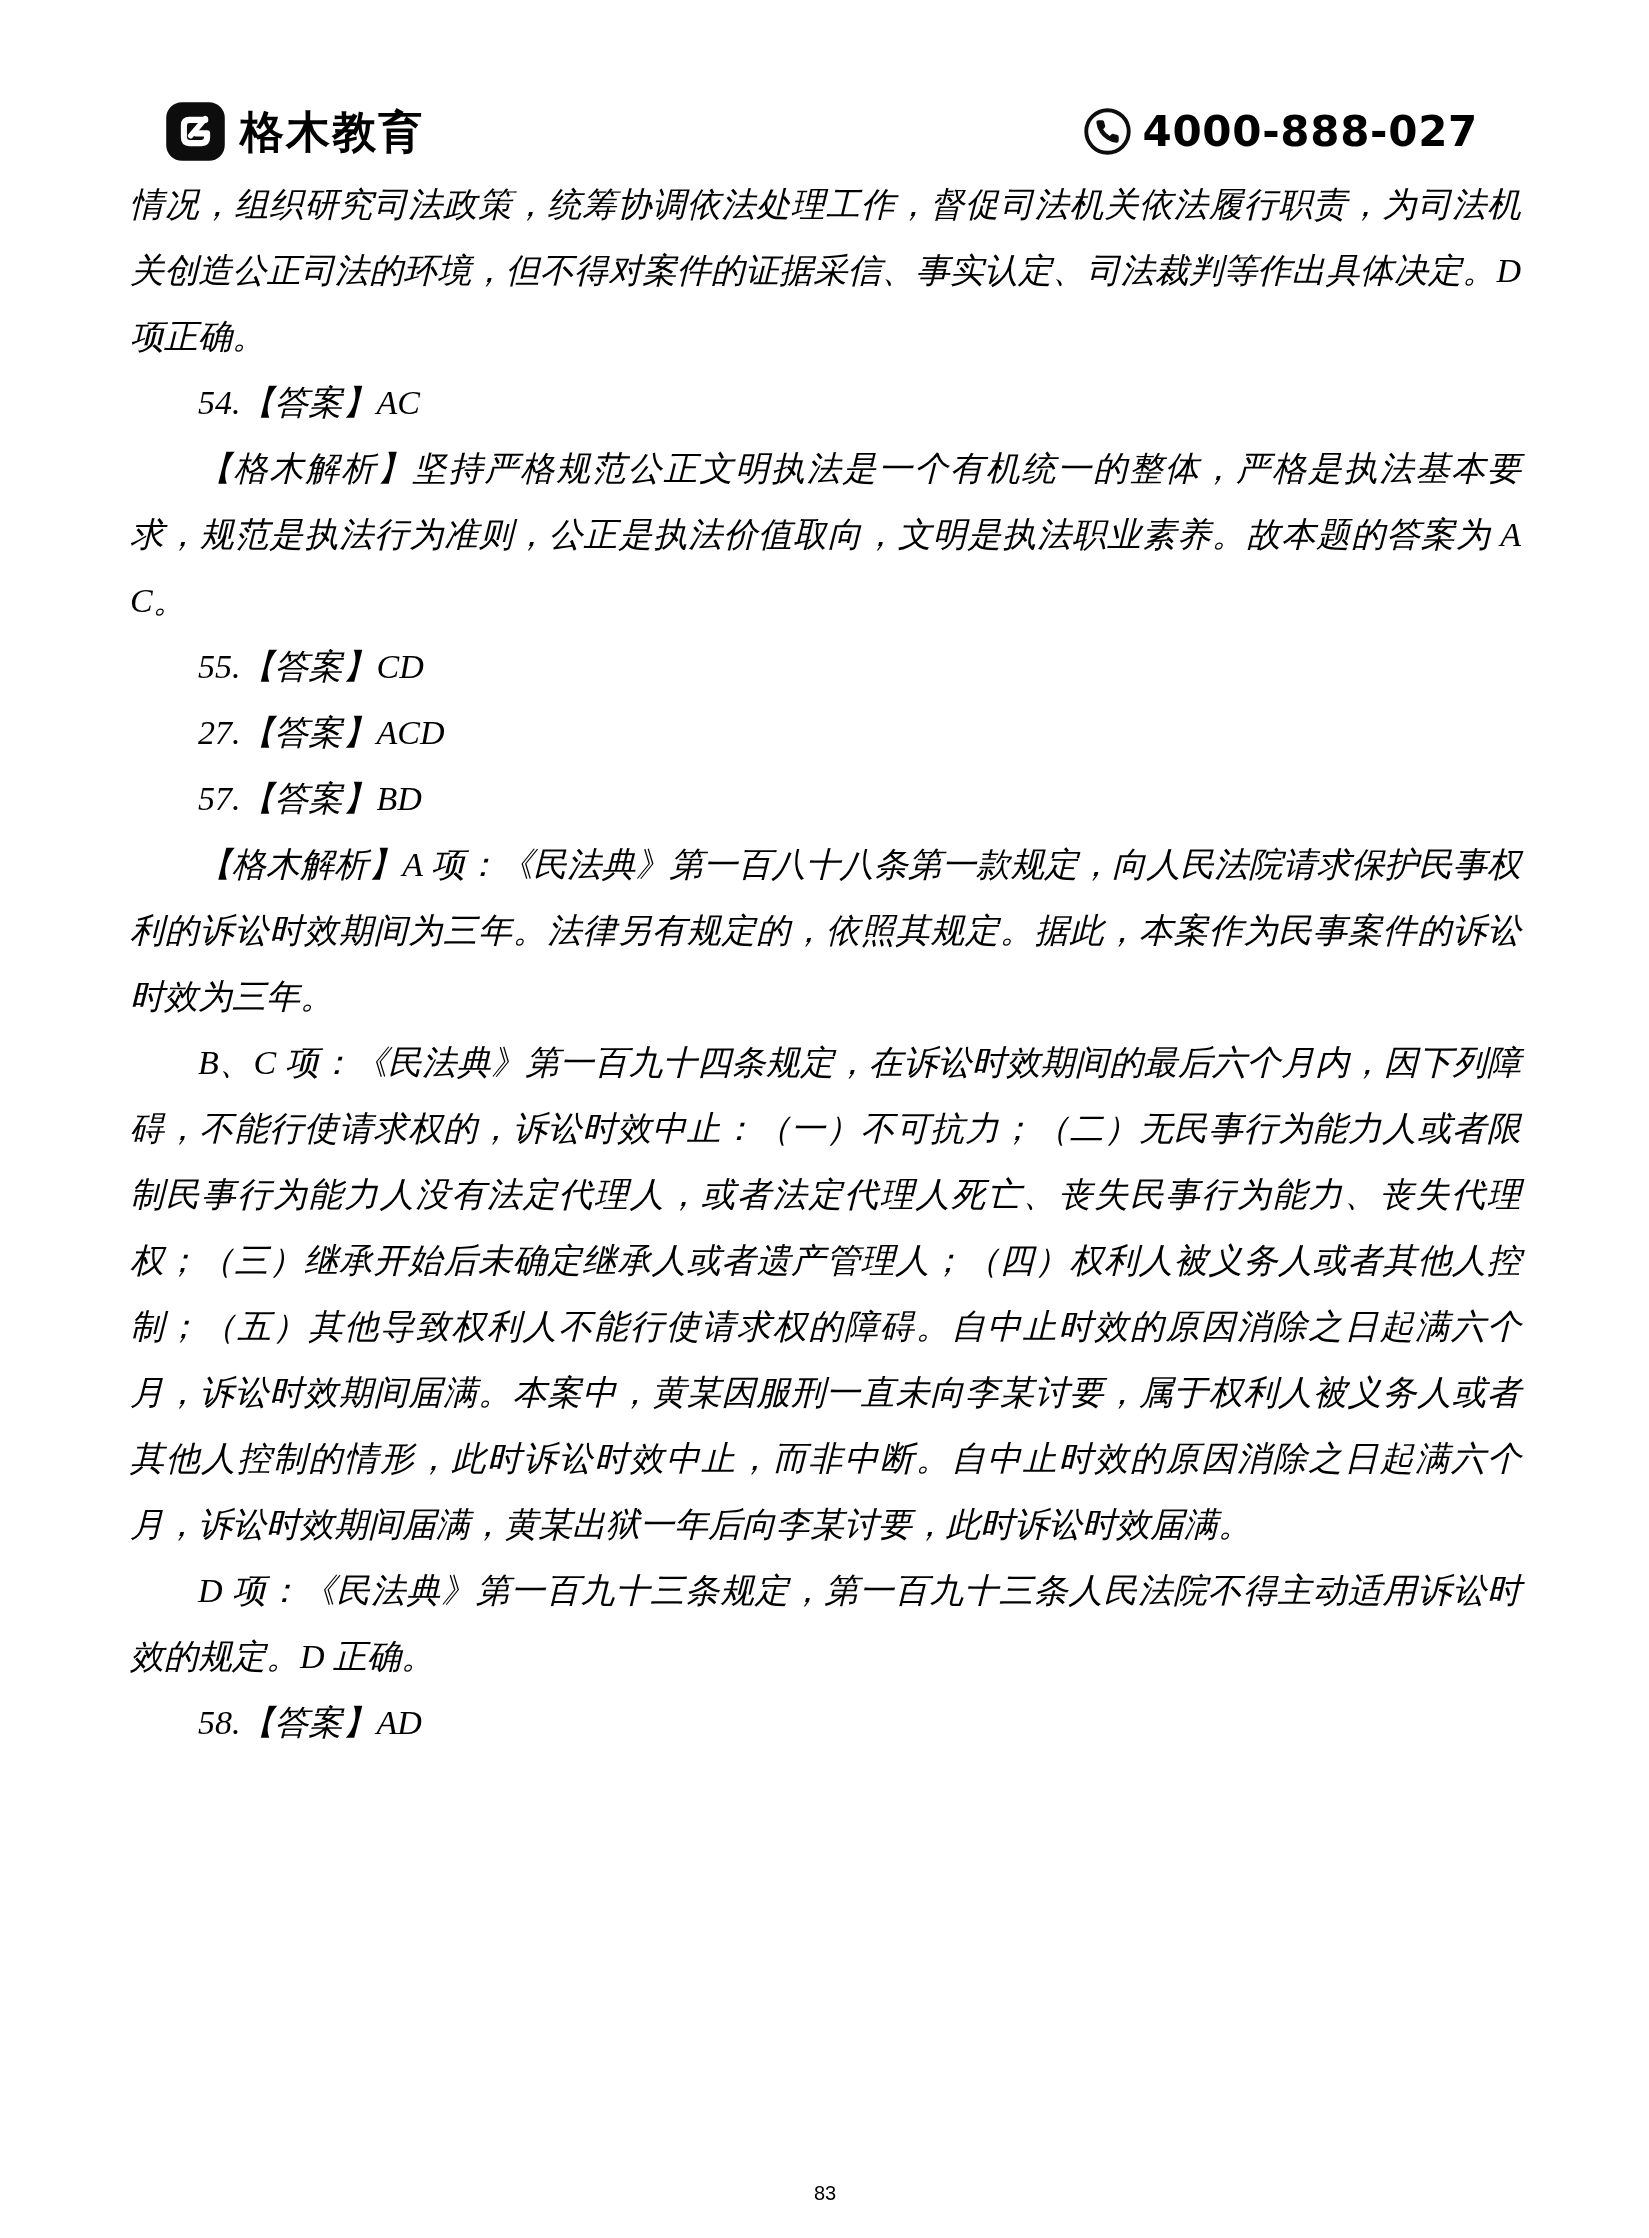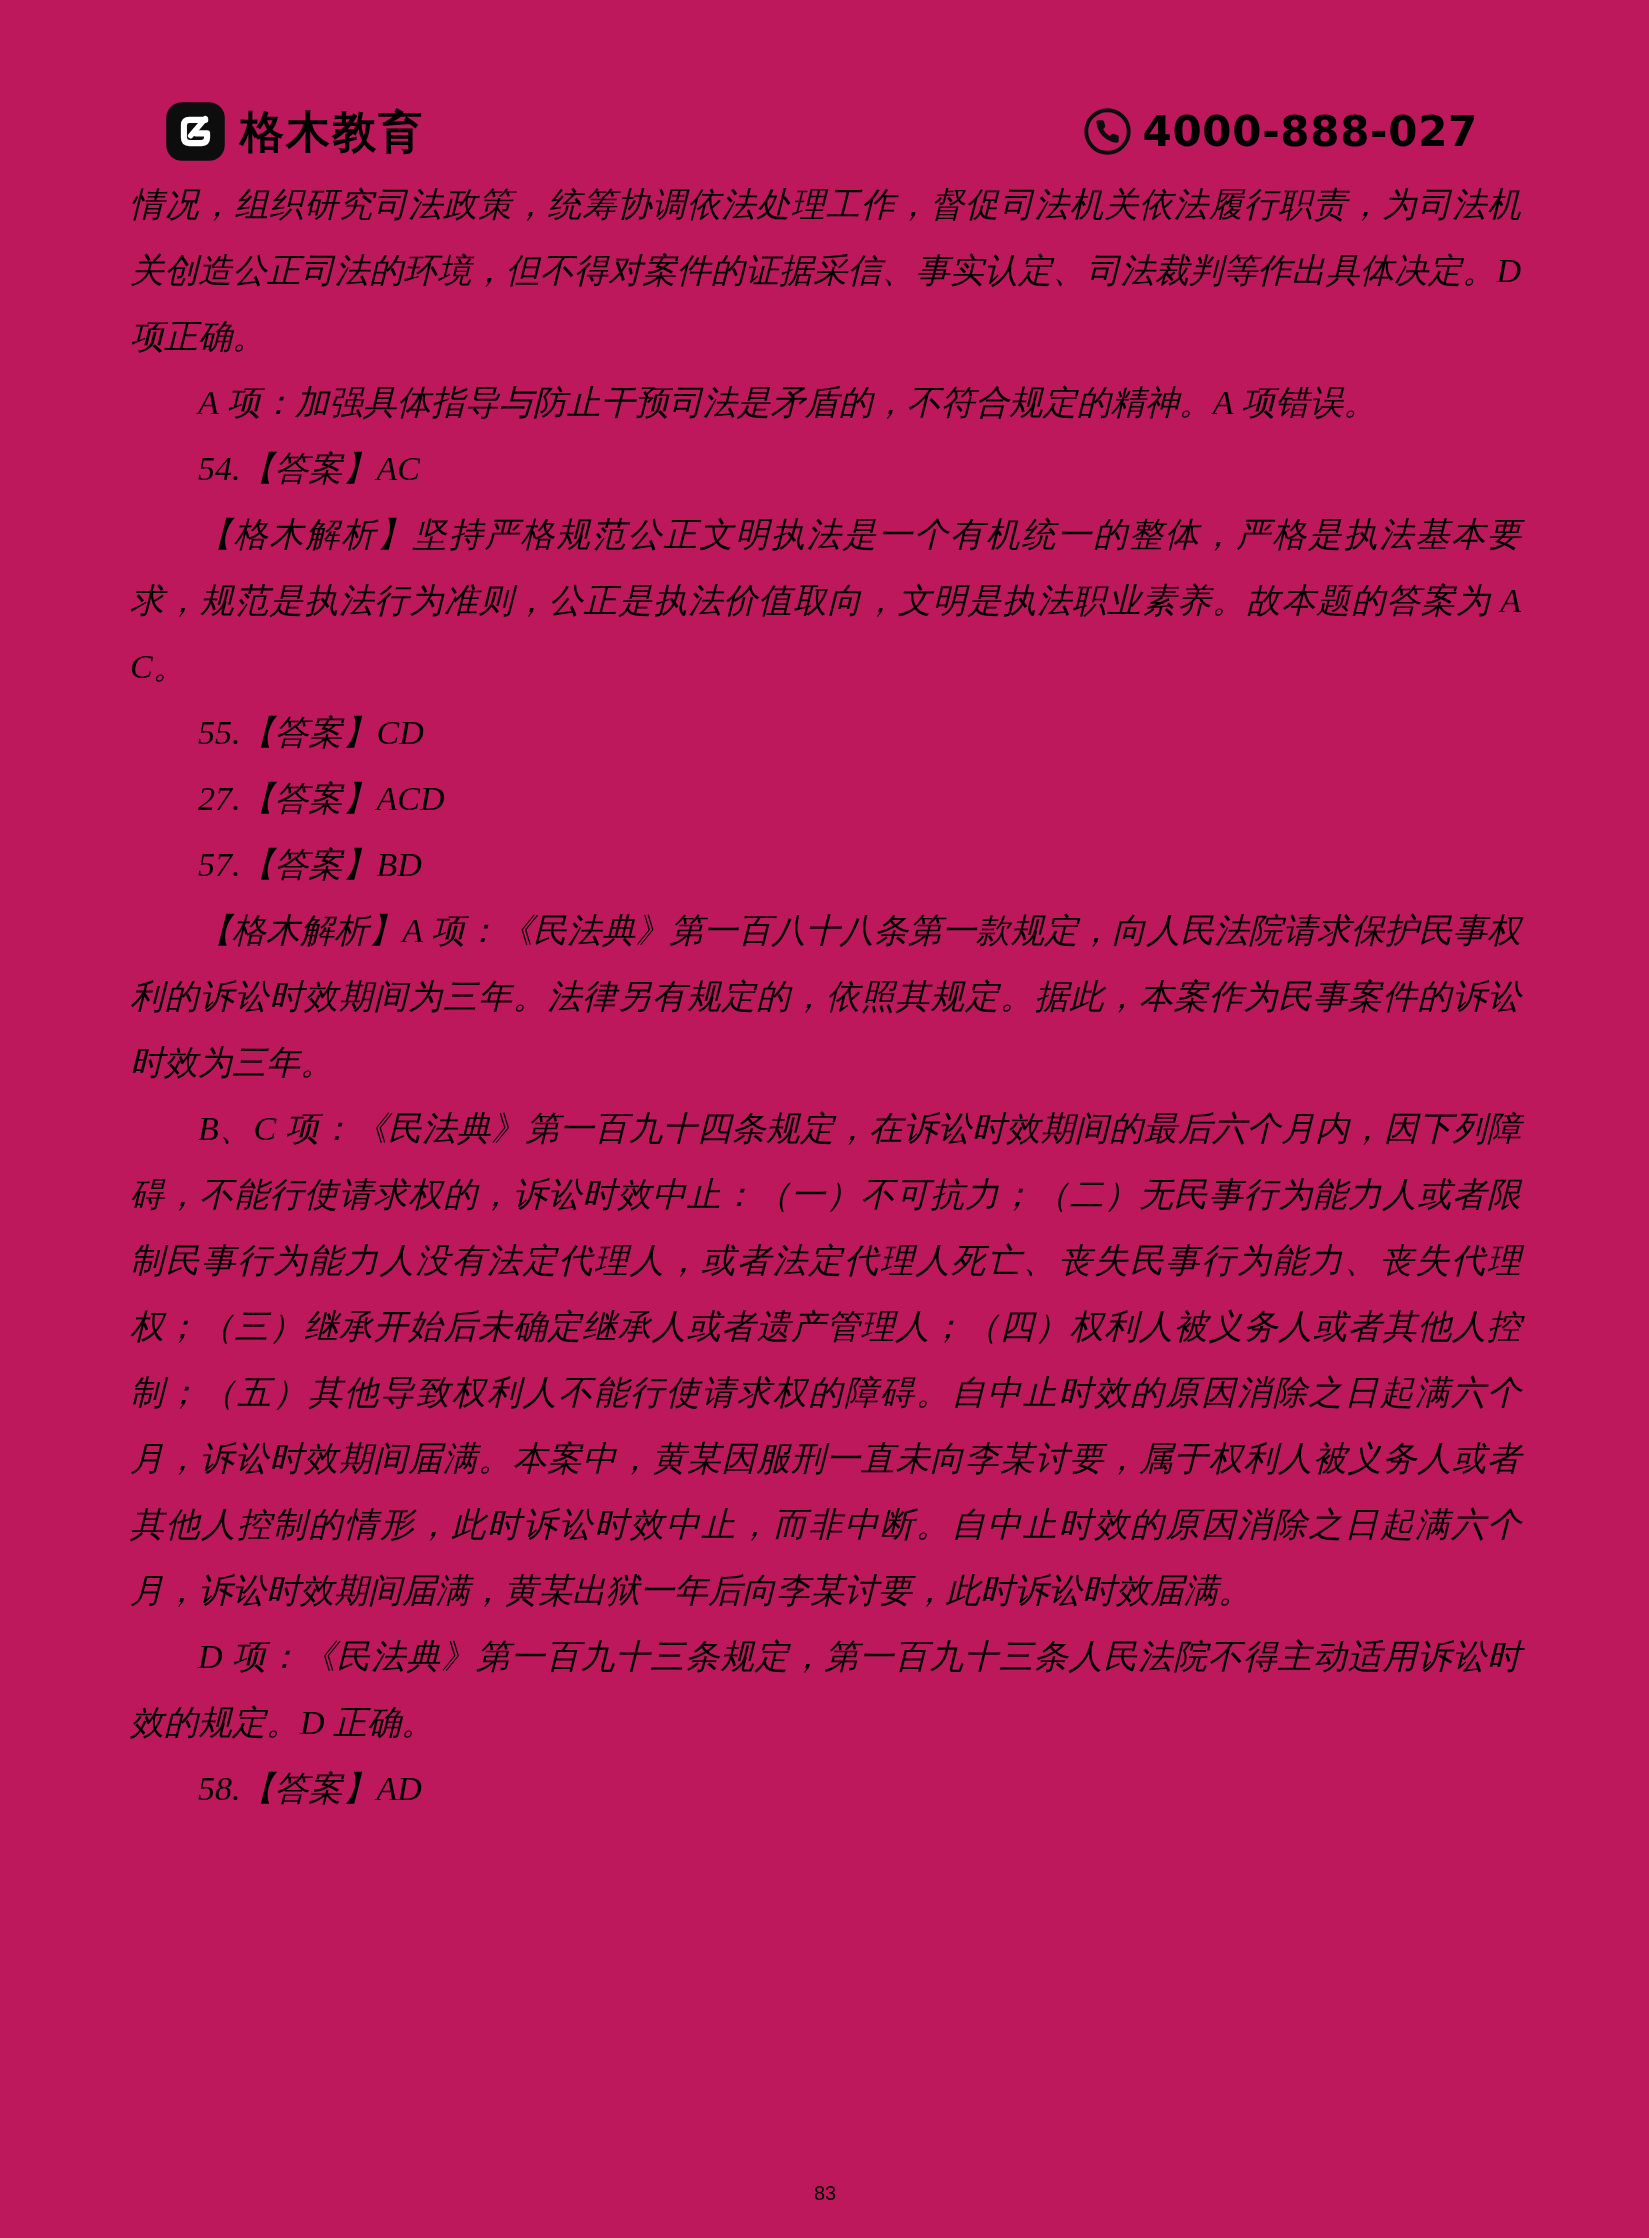--- a/index.html
+++ b/index.html
@@ -5,21 +5,21 @@
   html, body {
     margin: 0;
     padding: 0;
     background: #e8e8e8;
   }
   .page {
     position: relative;
     width: 1650px;
     height: 2239px;
     margin: 0 auto;
-    background: #be185d;
+    background: #ffffff;
     color: #000000;
     overflow: hidden;
     font-family: "Liberation Serif", "DejaVu Serif", serif;
   }
   
   .header {
     position: absolute;
     top: 97px;
     left: 165px;
     right: 172px;
@@ -120,21 +120,20 @@
           </g>
         </svg>
       </span>
       <span class="phone-number">4000-888-027</span>
     </div>
   </div>
 
   <div class="content">
 
   <p class="para">情况，组织研究司法政策，统筹协调依法处理工作，督促司法机关依法履行职责，为司法机关创造公正司法的环境，但不得对案件的证据采信、事实认定、司法裁判等作出具体决定。D 项正确。</p>
-      <p class="para indent">A 项：加强具体指导与防止干预司法是矛盾的，不符合规定的精神。A 项错误。</p>
       <p class="para indent">54.【答案】AC</p>
       <p class="para indent">【格木解析】坚持严格规范公正文明执法是一个有机统一的整体，严格是执法基本要求，规范是执法行为准则，公正是执法价值取向，文明是执法职业素养。故本题的答案为 AC。</p>
       <p class="para indent">55.【答案】CD</p>
       <p class="para indent">27.【答案】ACD</p>
       <p class="para indent">57.【答案】BD</p>
       <p class="para indent">【格木解析】A 项：《民法典》第一百八十八条第一款规定，向人民法院请求保护民事权利的诉讼时效期间为三年。法律另有规定的，依照其规定。据此，本案作为民事案件的诉讼时效为三年。</p>
       <p class="para indent">B、C 项：《民法典》第一百九十四条规定，在诉讼时效期间的最后六个月内，因下列障碍，不能行使请求权的，诉讼时效中止：（一）不可抗力；（二）无民事行为能力人或者限制民事行为能力人没有法定代理人，或者法定代理人死亡、丧失民事行为能力、丧失代理权；（三）继承开始后未确定继承人或者遗产管理人；（四）权利人被义务人或者其他人控制；（五）其他导致权利人不能行使请求权的障碍。自中止时效的原因消除之日起满六个月，诉讼时效期间届满。本案中，黄某因服刑一直未向李某讨要，属于权利人被义务人或者其他人控制的情形，此时诉讼时效中止，而非中断。自中止时效的原因消除之日起满六个月，诉讼时效期间届满，黄某出狱一年后向李某讨要，此时诉讼时效届满。</p>
       <p class="para indent">D 项：《民法典》第一百九十三条规定，第一百九十三条人民法院不得主动适用诉讼时效的规定。D 正确。</p>
       <p class="para indent">58.【答案】AD</p>
     </div>

